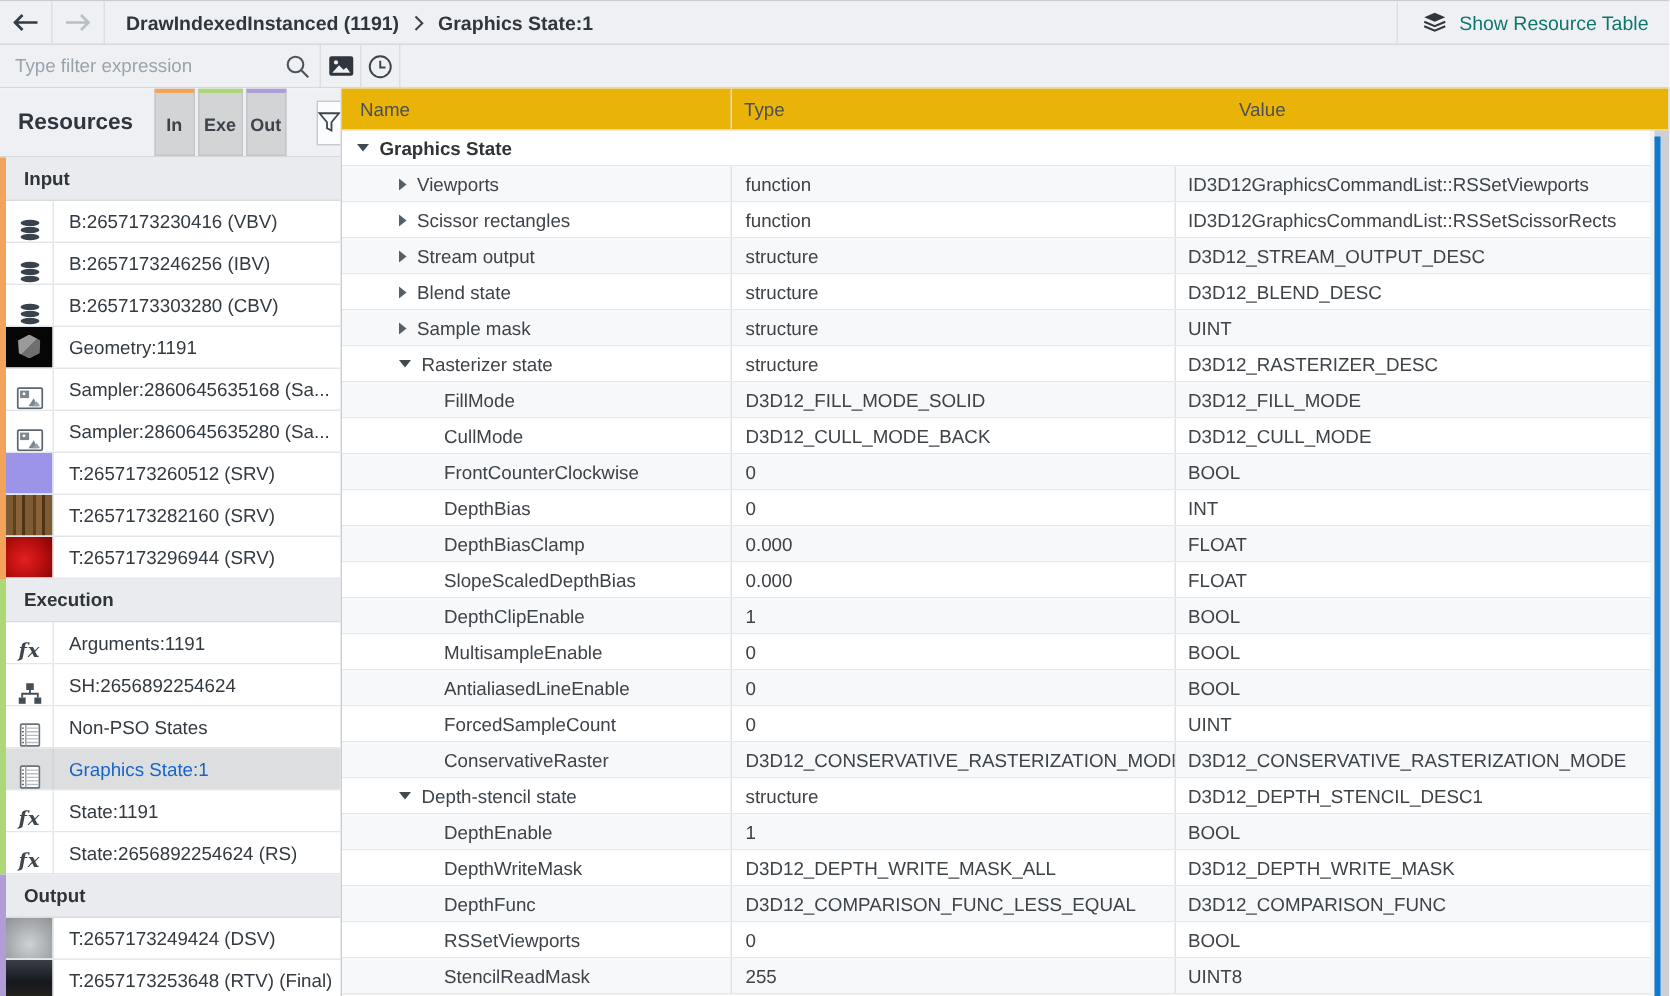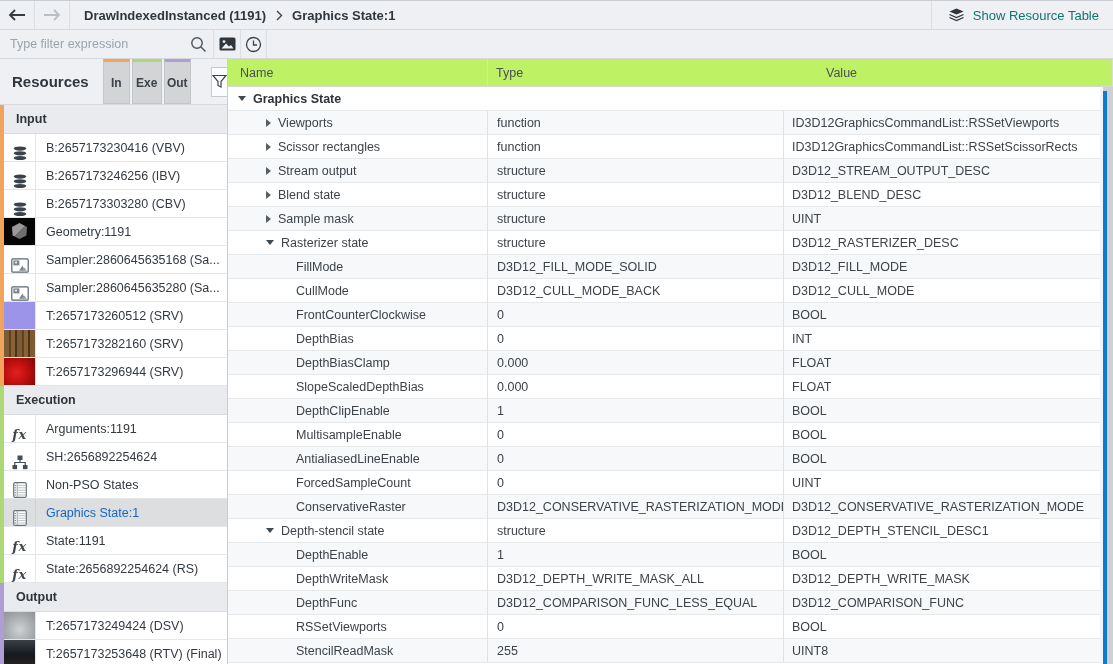--- a/index.html
+++ b/index.html
@@ -85,21 +85,21 @@
   .texture-thumbnail-lavender { background:#9b94e8; }
   .texture-thumbnail-wood { background:repeating-linear-gradient(90deg,#7d5c34 0 5px,#5e421f 5px 7px,#8a6238 7px 11px,#4e3414 11px 13px); }
   .texture-thumbnail-red { background:radial-gradient(circle at 40% 55%, #e02020 0%, #c01010 45%, #7e0606 100%); }
   .depth-target-thumbnail { background:radial-gradient(circle at 50% 65%, #cfd2d4 0%, #a9adb0 55%, #8e9296 100%); }
   .render-target-thumbnail { background:linear-gradient(180deg,#3a3f46 0%,#15181d 55%,#2a2520 100%); }
 
   .fx-glyph { font:italic bold 13px "DejaVu Serif", serif; color:#3e464e; letter-spacing:0.5px; }
 
   
   .main { flex:1; display:flex; flex-direction:column; min-width:0; position:relative; background:#fff; }
-  .grid-header { height:28px; flex:0 0 28px; background:#bef264; border-bottom:1px solid #d5d9dc; display:flex; color:#4a5056; }
+  .grid-header { height:28px; flex:0 0 28px; background:#eab308; border-bottom:1px solid #d5d9dc; display:flex; color:#4a5056; }
   .gh-cell { display:flex; align-items:center; }
   .gh-name { width:260px; padding-left:12px; border-right:1px solid #d9dcdf; }
   .gh-value { width:296px; padding-left:9px; border-right:1px solid #d9dcdf; }
   .gh-type { flex:1; padding-left:8px; }
 
   .rows-wrap { flex:1; display:flex; min-height:0; }
   .rows { flex:1; min-width:0; }
   .trow { height:24px; display:flex; border-bottom:1px solid #e6e9ec; background:#fff; cursor:default; }
   .trow:nth-child(even) { background:#f6f8f9; }
   .tcell { display:flex; align-items:center; white-space:nowrap; overflow:hidden; }

